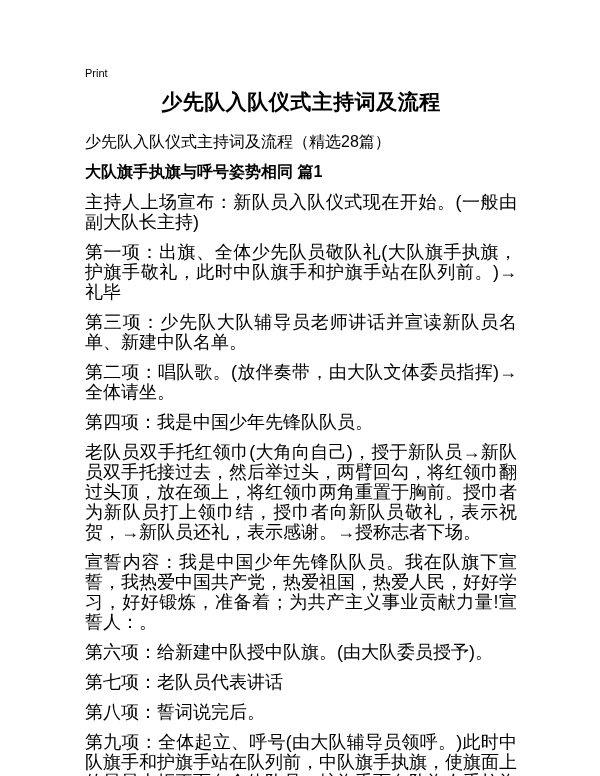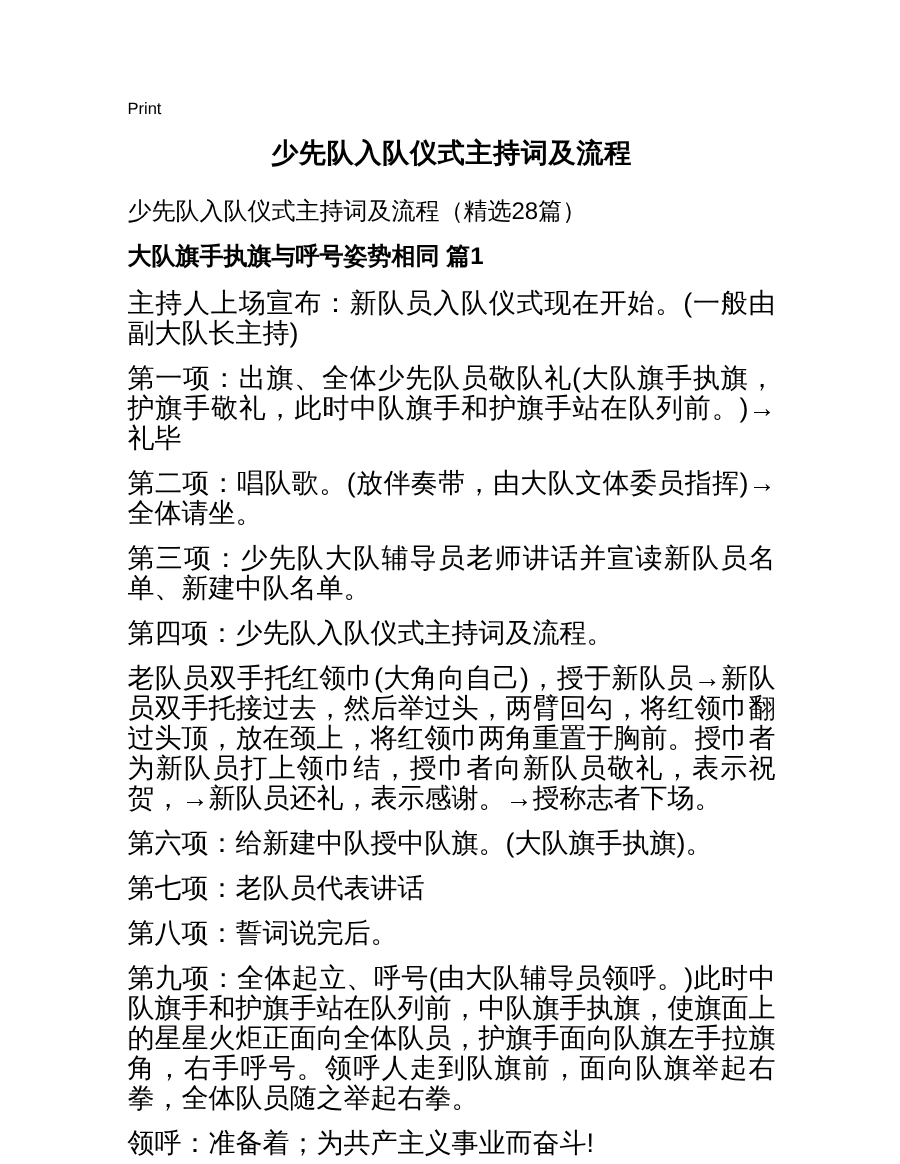--- a/index.html
+++ b/index.html
@@ -29,21 +29,21 @@
     color: #000;
     line-height: 14px;
   }
   .content {
     position: absolute;
     top: 88px;
     left: 85px;
     width: 432px;
   }
   .doc-title {
-    font-size: 18px;
+    font-size: 21px;
     font-weight: bold;
     text-align: center;
     line-height: 28px;
     margin: 0 0 16px 0;
     letter-spacing: 0.5px;
   }
   p.para {
     font-size: 18px;
     line-height: 20px;
     margin: 0 0 10px 0;
@@ -70,24 +70,25 @@
   <div class="content">
 
     <h1 class="doc-title">少先队入队仪式主持词及流程</h1>
 
     <p class="sub-title">少先队入队仪式主持词及流程（精选28篇）</p>
 
     <p class="sub-title bold">大队旗手执旗与呼号姿势相同 篇1</p>
 
     <p class="para">主持人上场宣布：新队员入队仪式现在开始。(一般由副大队长主持)</p>
     <p class="para">第一项：出旗、全体少先队员敬队礼(大队旗手执旗，护旗手敬礼，此时中队旗手和护旗手站在队列前。)→礼毕</p>
+    <p class="para">第三项：少先队大队辅导员老师讲话并宣读新队员名单、新建中队名单。</p>
     <p class="para">第二项：唱队歌。(放伴奏带，由大队文体委员指挥)→全体请坐。</p>
-    <p class="para">第三项：少先队大队辅导员老师讲话并宣读新队员名单、新建中队名单。</p>
-    <p class="para">第四项：少先队入队仪式主持词及流程。</p>
+    <p class="para">第四项：我是中国少年先锋队队员。</p>
     <p class="para">老队员双手托红领巾(大角向自己)，授于新队员→新队员双手托接过去，然后举过头，两臂回勾，将红领巾翻过头顶，放在颈上，将红领巾两角重置于胸前。授巾者为新队员打上领巾结，授巾者向新队员敬礼，表示祝贺，→新队员还礼，表示感谢。→授称志者下场。</p>
-    <p class="para">第六项：给新建中队授中队旗。(大队旗手执旗)。</p>
+    <p class="para">宣誓内容：我是中国少年先锋队队员。我在队旗下宣誓，我热爱中国共产党，热爱祖国，热爱人民，好好学习，好好锻炼，准备着；为共产主义事业贡献力量!宣誓人：。</p>
+    <p class="para">第六项：给新建中队授中队旗。(由大队委员授予)。</p>
     <p class="para">第七项：老队员代表讲话</p>
     <p class="para">第八项：誓词说完后。</p>
     <p class="para">第九项：全体起立、呼号(由大队辅导员领呼。)此时中队旗手和护旗手站在队列前，中队旗手执旗，使旗面上的星星火炬正面向全体队员，护旗手面向队旗左手拉旗角，右手呼号。领呼人走到队旗前，面向队旗举起右拳，全体队员随之举起右拳。</p>
     <p class="para">领呼：准备着；为共产主义事业而奋斗!</p>
 
   </div>
 </div>
 
 </body></html>

